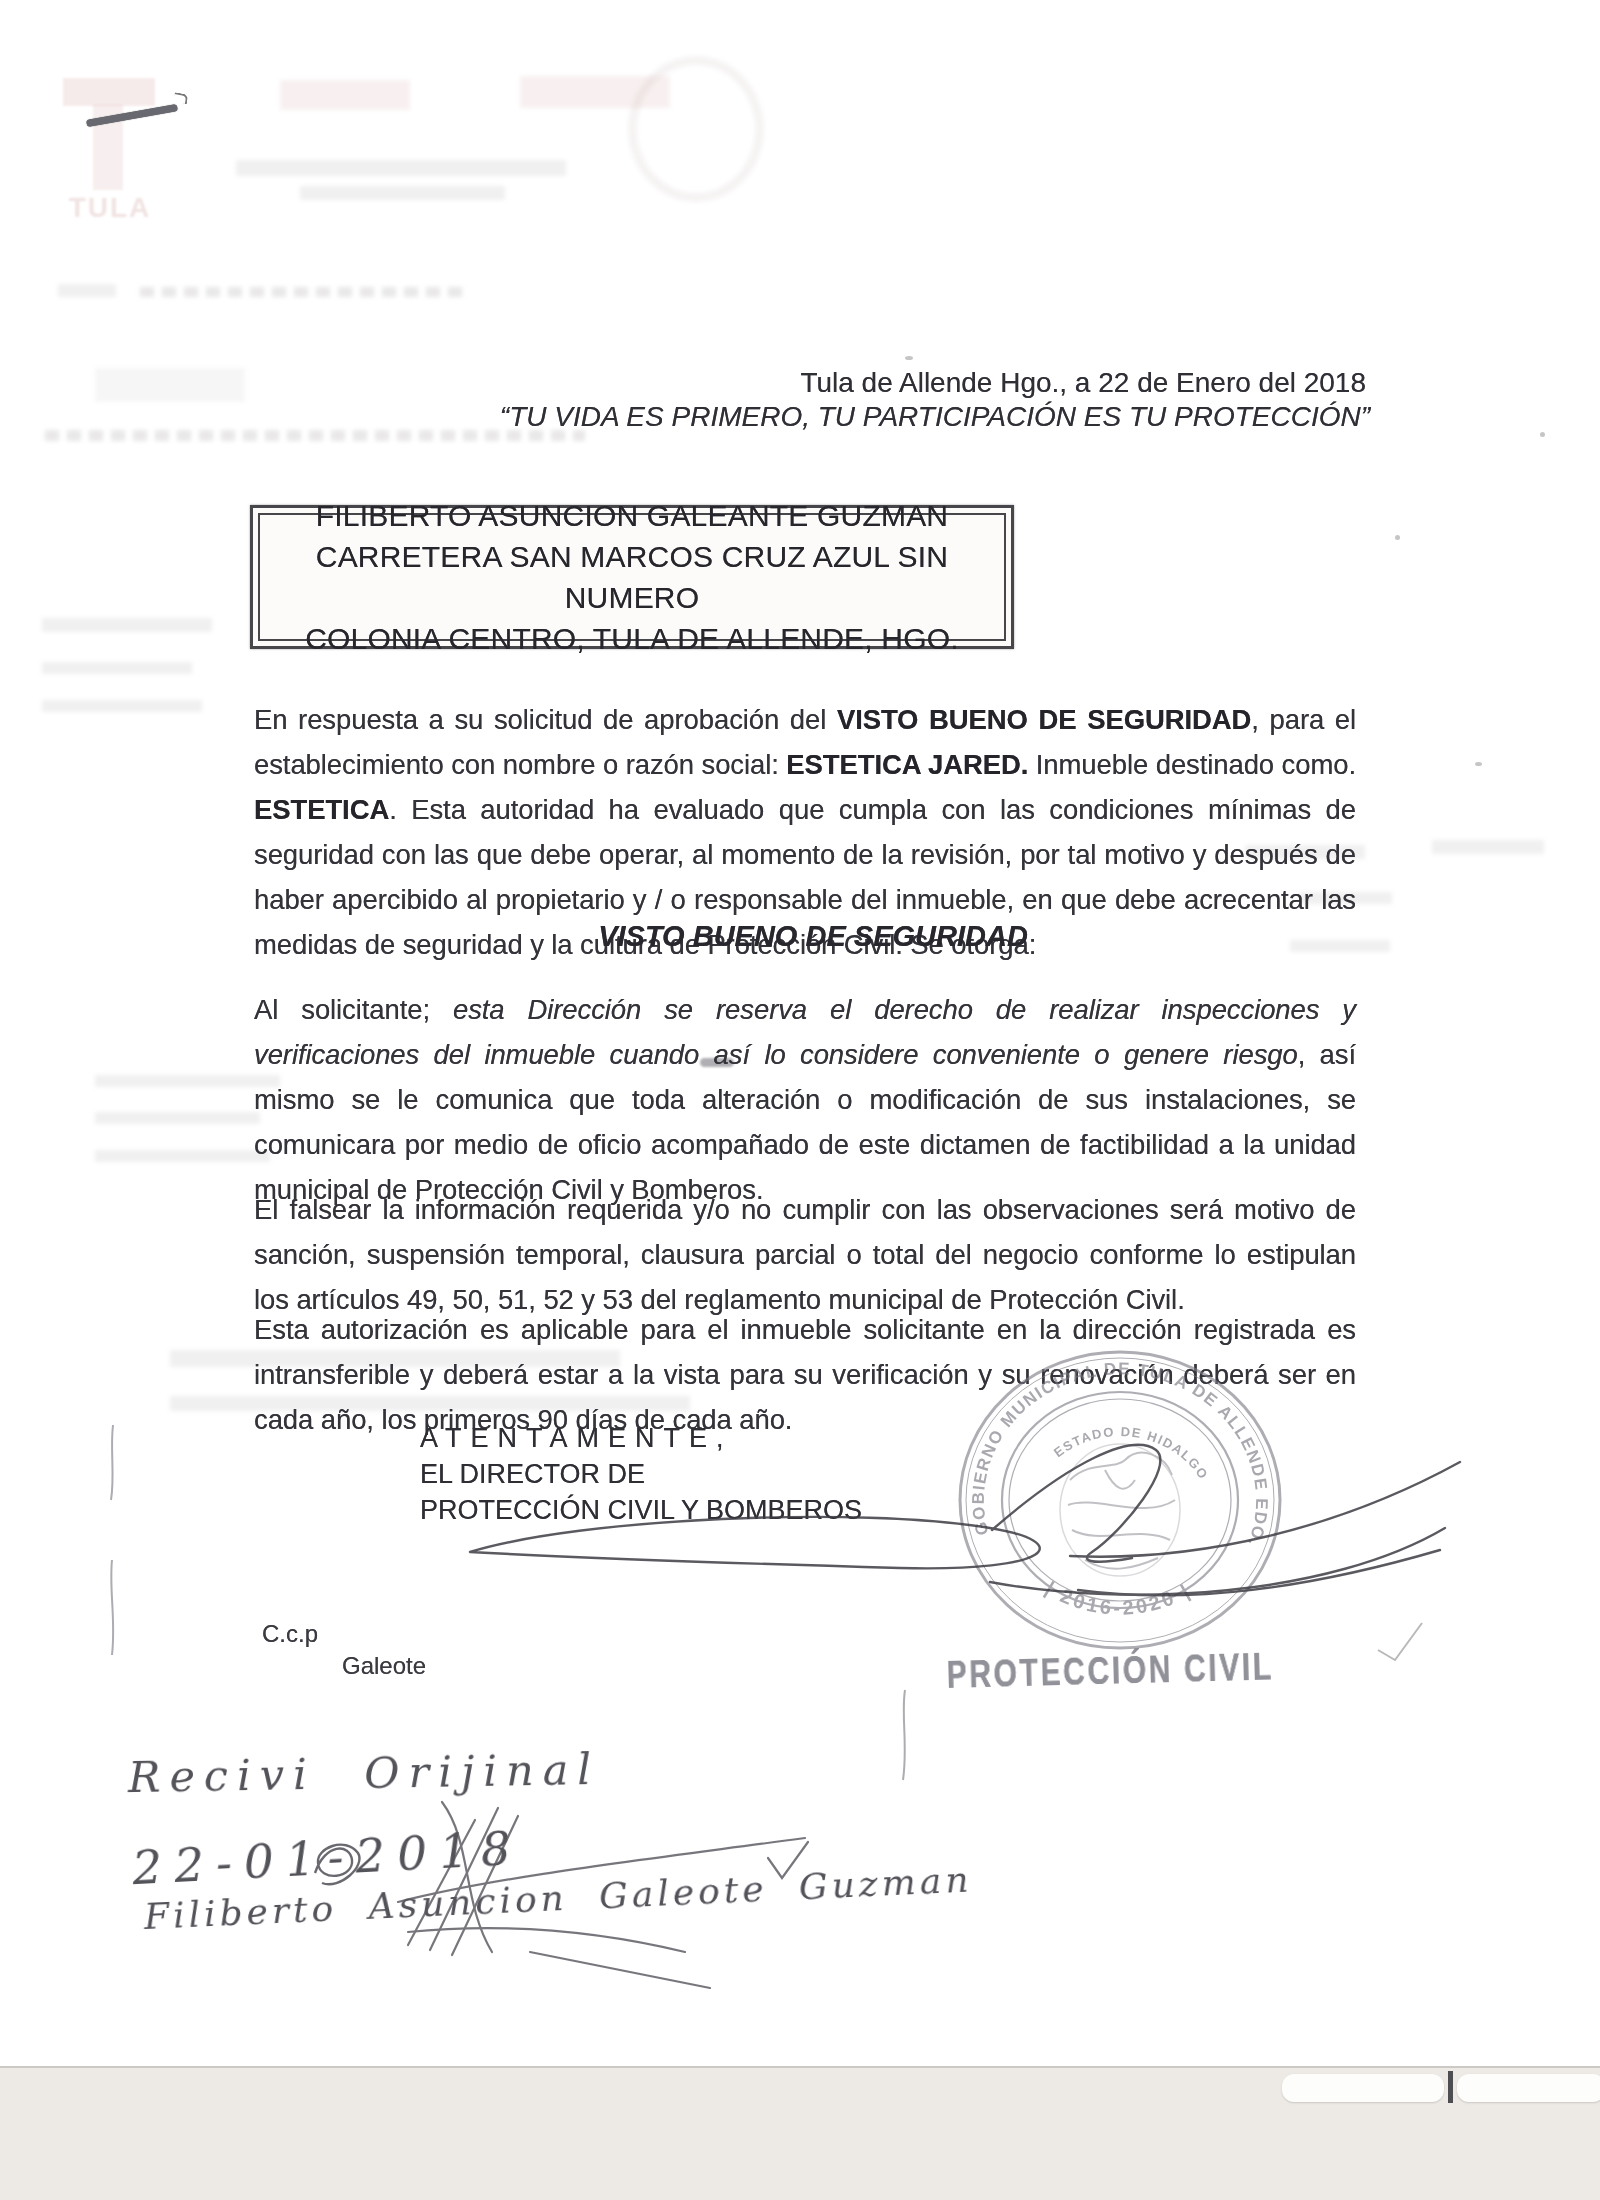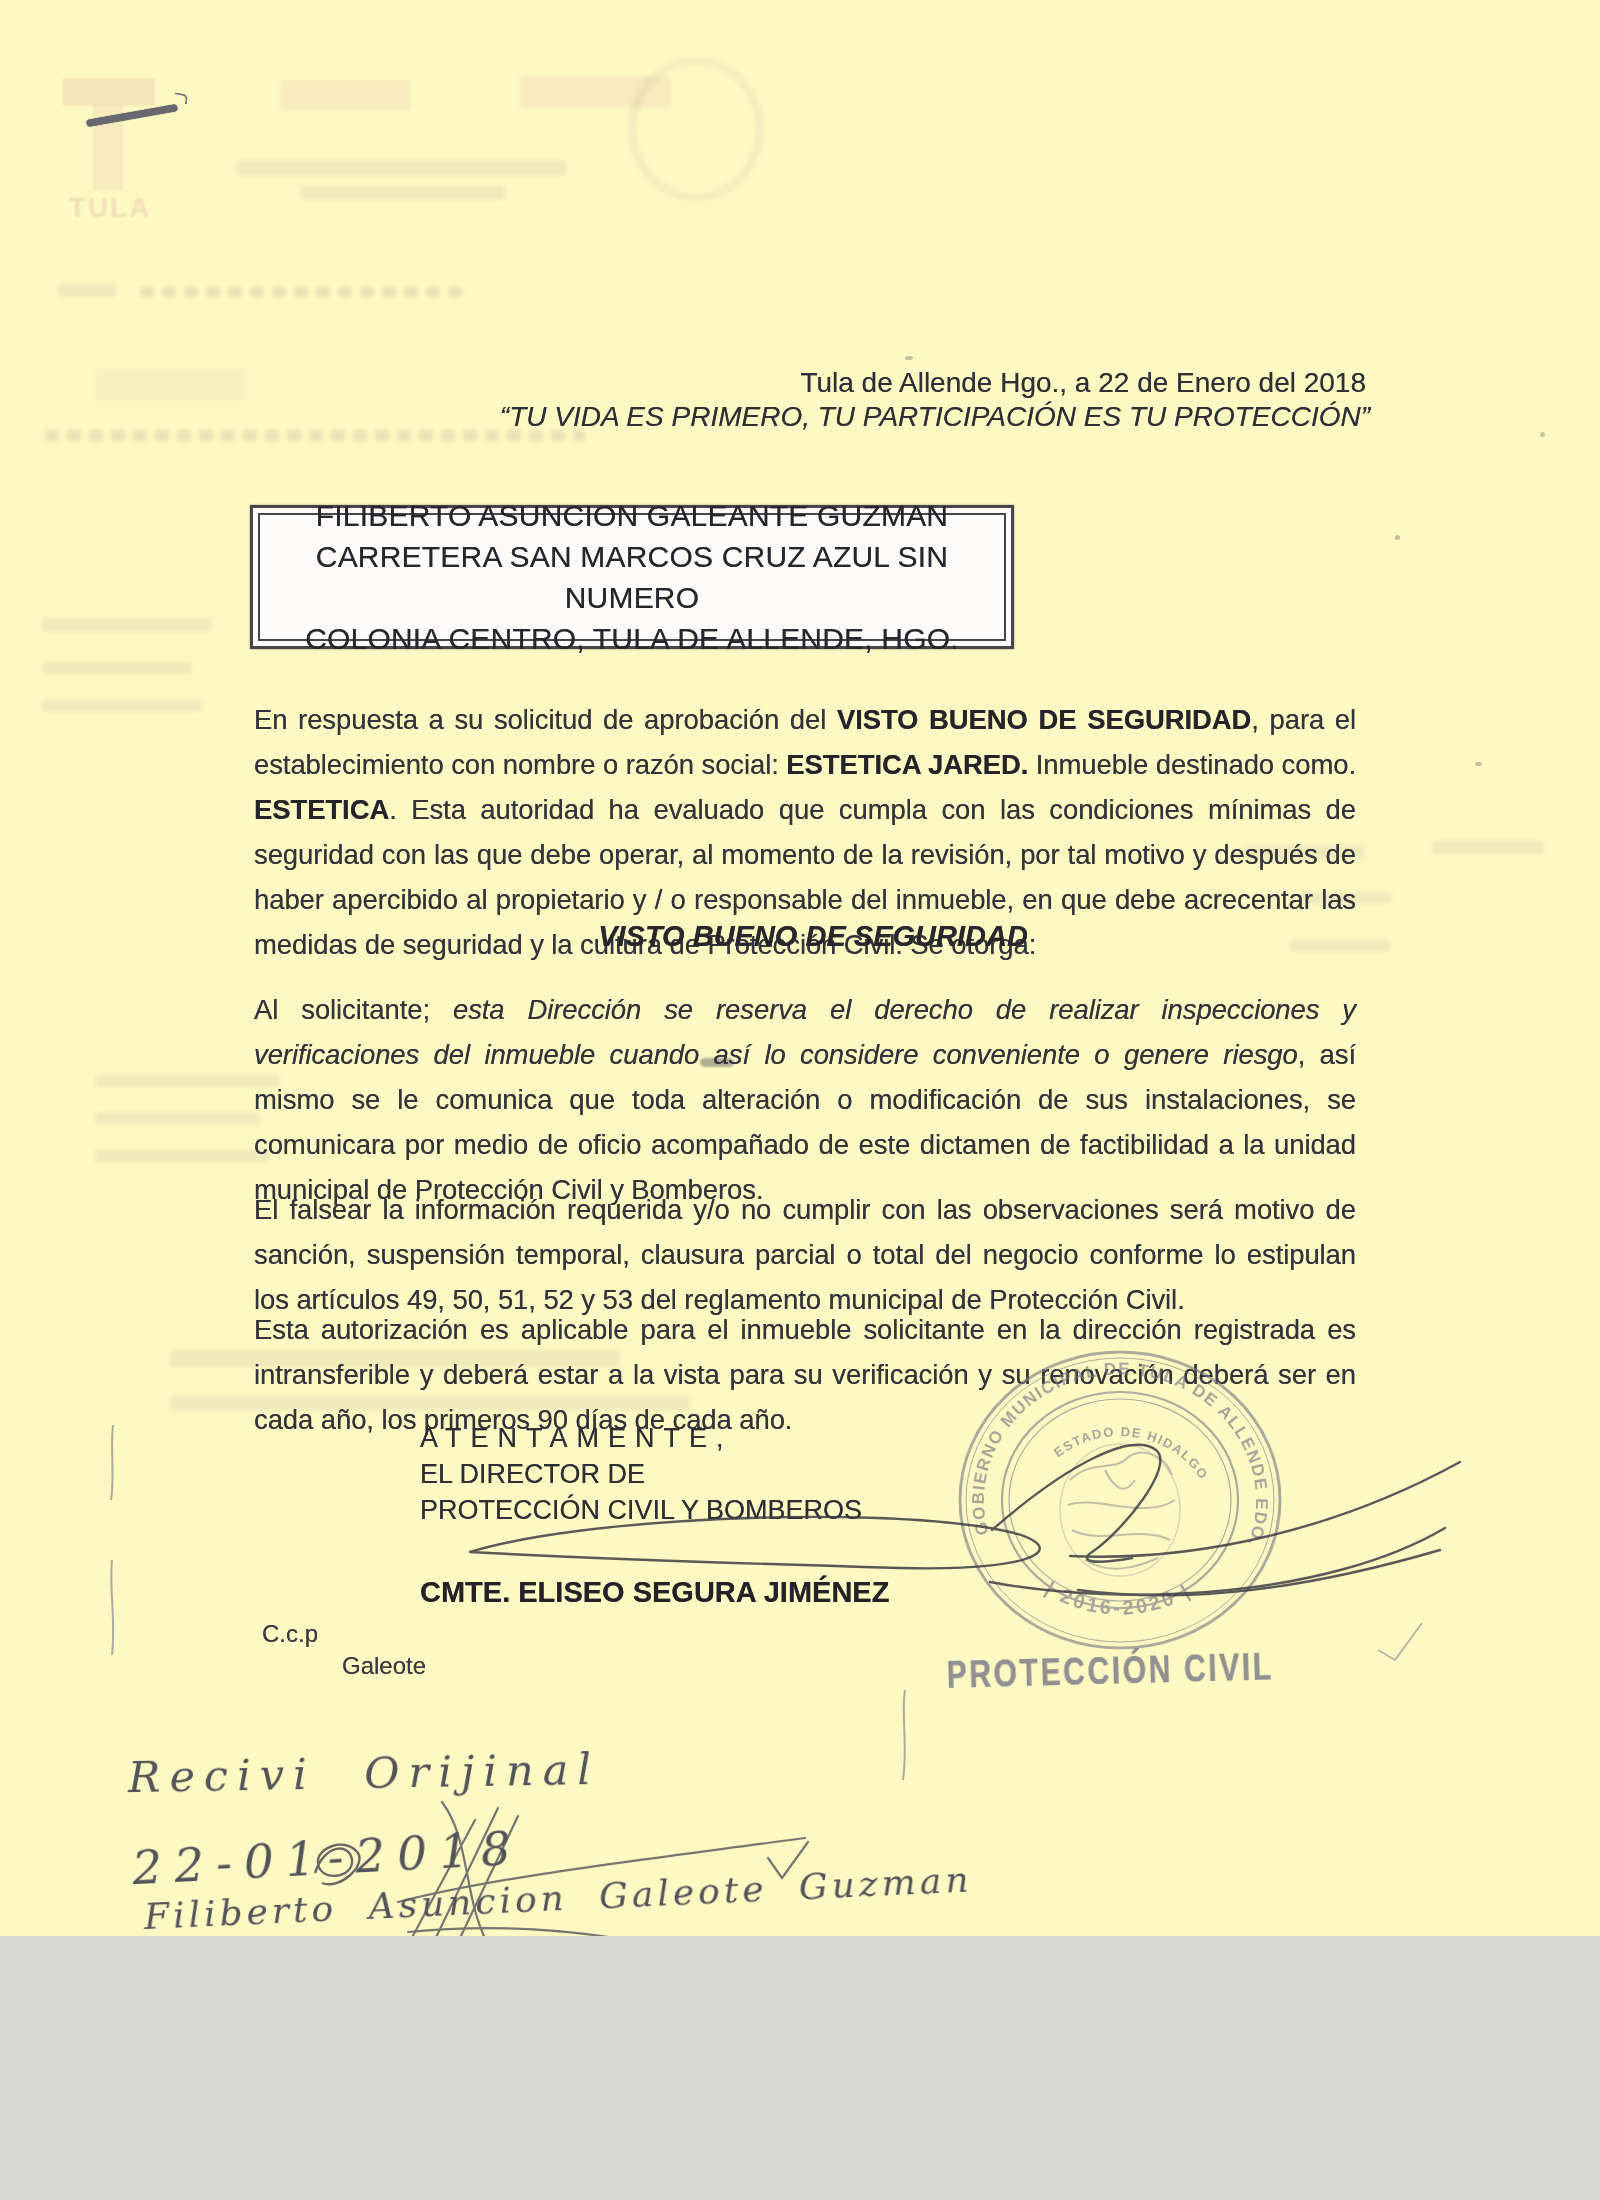--- a/index.html
+++ b/index.html
@@ -1,18 +1,18 @@
 <!DOCTYPE html>
 <html><head>
 <meta charset="utf-8">
 <style>
   html,body{margin:0;padding:0;background:#d8d8d6;}
   .page{
-    position:relative;width:1600px;height:1936px;margin:0 auto;
-    background:#fef9c3;overflow:hidden;
+    position:relative;width:1600px;height:2200px;margin:0 auto;
+    background:#ffffff;overflow:hidden;
     font-family:"Liberation Sans",sans-serif;color:#35353c;
   }
   
   .txt{text-shadow:0 0 .6px rgba(45,45,52,.75);}
   .par{
     position:absolute;left:254px;width:1102px;text-align:justify;
     font-size:27.5px;line-height:45px;letter-spacing:-.1px;color:#33333a;
   }
   .par span[data-b]{font-weight:bold;color:#24242a;}
   
@@ -134,21 +134,20 @@
   <div class="par txt" style="top:697px;"><span>En respuesta a su solicitud de aprobación del </span><span data-b="" style="font-weight: bold;">VISTO BUENO  DE SEGURIDAD</span><span>, para el establecimiento con nombre o razón social: </span><span data-b="" style="font-weight: bold;">ESTETICA JARED.</span><span> Inmueble destinado como. </span><span data-b="" style="font-weight: bold;">ESTETICA</span><span>. Esta autoridad ha evaluado que cumpla con las condiciones mínimas de seguridad con las que debe operar, al momento de la revisión, por tal motivo y después de haber apercibido al propietario y / o responsable del inmueble, en que debe acrecentar las medidas de seguridad y la cultura de Protección Civil. Se otorga:</span></div>
   <div class="vb-heading txt">VISTO BUENO DE SEGURIDAD</div>
   <div class="par txt" style="top:987px;"><span>Al solicitante; </span><span style="font-style: italic;">esta Dirección se reserva el derecho de realizar inspecciones y verificaciones del inmueble cuando así lo considere conveniente o genere riesgo</span><span>, así mismo se le comunica que toda alteración o modificación de sus instalaciones, se comunicara por medio de oficio acompañado de este dictamen de factibilidad a la unidad municipal de Protección Civil y Bomberos.</span></div>
   <div class="par txt" style="top:1187px;"><span>El  falsear la información requerida y/o no cumplir con las observaciones será motivo de sanción, suspensión temporal, clausura parcial o total del negocio conforme lo estipulan los artículos </span><span style="">49, 50, 51, 52 y 53</span><span> del reglamento municipal de Protección Civil.</span></div>
   <div class="par txt" style="top:1307px;"><span>Esta autorización es aplicable para el inmueble solicitante en la dirección registrada es intransferible y deberá estar a la vista para su verificación y su  renovación deberá ser en cada año, los primeros 90 días de cada año.</span></div>
 
   <div class="sigblock txt">
     <div class="sig-closing">ATENTAMENTE,</div>
     <div>EL DIRECTOR DE</div>
     <div>PROTECCIÓN CIVIL Y BOMBEROS</div>
-    <div class="sig-name">CMTE. ELISEO SEGURA JIMÉNEZ</div>
   </div>
 
   <div class="ccp txt">C.c.p</div>
   <div class="archivo txt">Galeote</div>
 
   <svg class="seal-svg" width="400" height="380" viewBox="0 0 400 380">
     <g stroke="#7b7b85" fill="none">
       <ellipse cx="200" cy="180" rx="160" ry="148" stroke-width="3"></ellipse>
       <ellipse cx="200" cy="180" rx="154" ry="142" stroke-width="1"></ellipse>
       <ellipse cx="200" cy="180" rx="118" ry="108" stroke-width="2.2"></ellipse>

